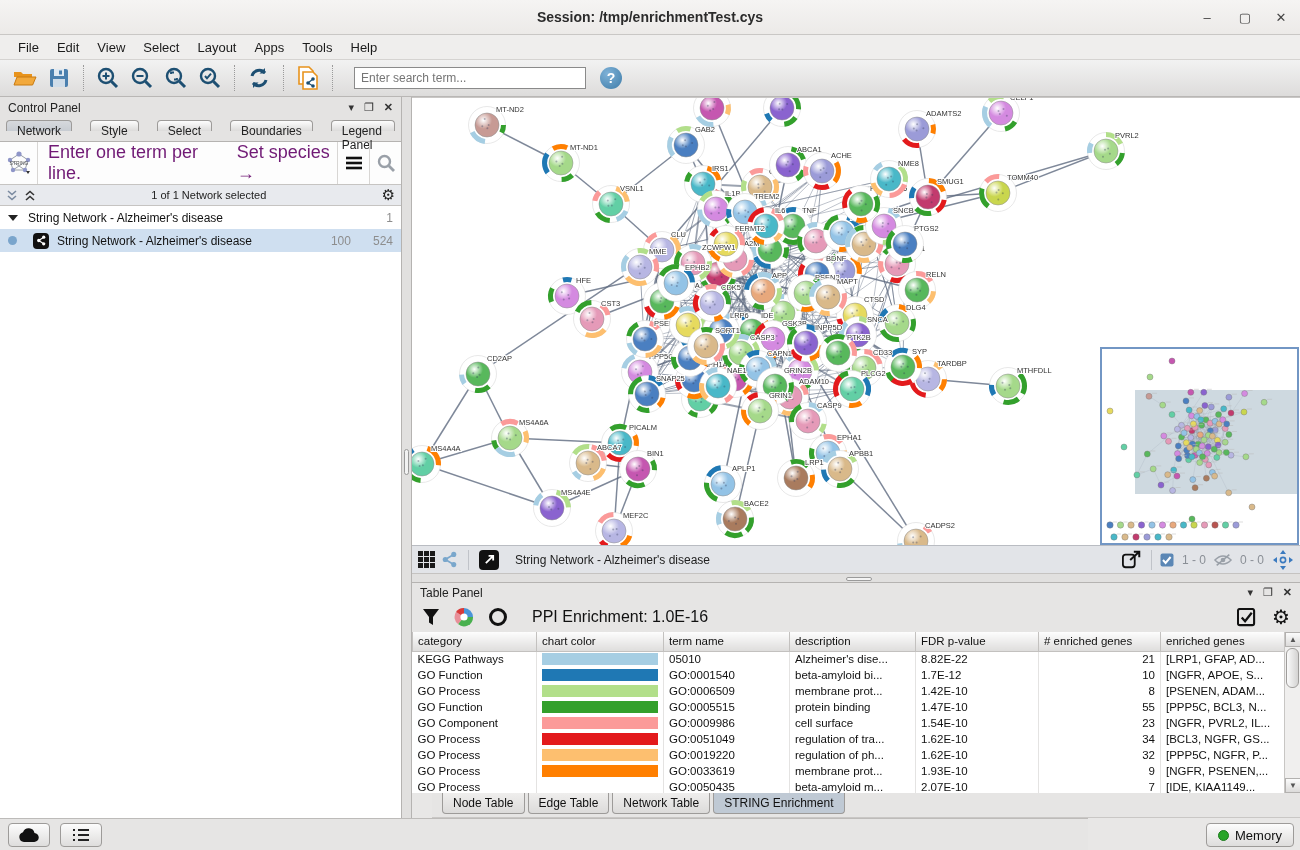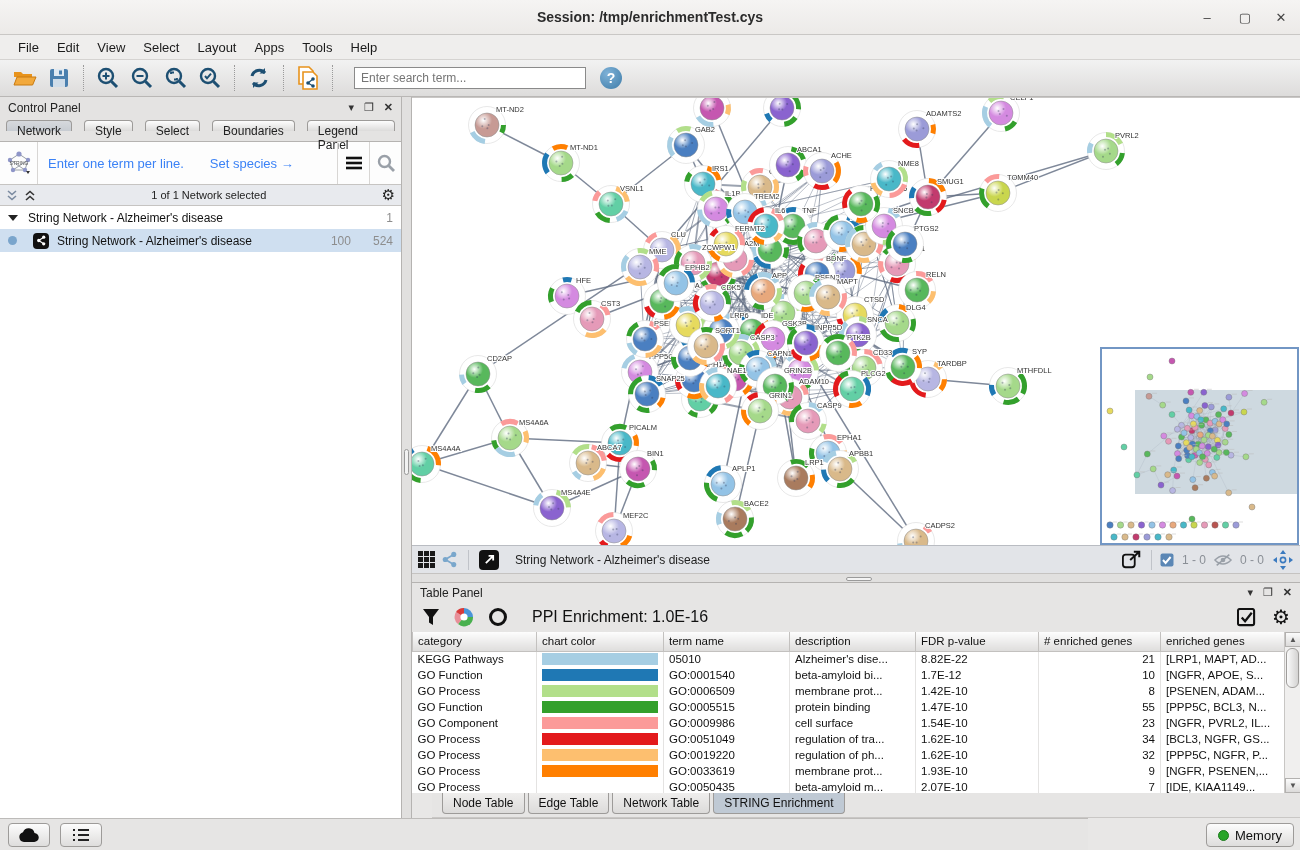--- a/index.html
+++ b/index.html
@@ -15,26 +15,26 @@
   
   #toolbar { left:0; top:60px; width:1300px; height:37px; background:linear-gradient(#f2f2f2,#dddcdb); border-bottom:1px solid #b9b7b5; display:flex; align-items:center; padding-left:8px; }
   .tb-sep { width:1px; height:26px; margin:0 7px; border-left:1px dotted #9a9a9a; }
   .tb-btn { width:30px; height:28px; display:flex; align-items:center; justify-content:center; margin:0 2px; }
   #search-input { width:232px; height:22px; border:1px solid #8a8a8a; background:#fff; font-size:12px; padding:0 6px; color:#444; margin-left:14px; }
   #help-btn { width:22px; height:22px; border-radius:50%; background:radial-gradient(circle at 35% 30%, #7fb2d8, #3e7ca8); color:#fff; font-weight:bold; font-size:14px; text-align:center; line-height:22px; margin-left:14px; }
   
   #controlpanel { left:0; top:97px; width:402px; height:721px; background:#e4e3e2; border-right:1px solid #b5b3b1; }
   #cp-header { height:21px; display:flex; align-items:center; padding:0 8px; font-size:12px; color:#222; }
   #cp-header .hdr-icons { margin-left:auto; display:flex; gap:10px; align-items:center; color:#333; font-size:11px; }
-  .cp-tabs { display:flex; padding:2px 6px 10px 6px; gap:12px; height:23px; }
+  .cp-tabs { display:flex; padding:2px 6px 10px 6px; gap:18px; height:23px; }
   .cp-tab { font-size:12px; color:#222; padding:3px 10px 2px; border:1px solid #9d9b99; border-bottom:none; border-radius:4px 4px 0 0; background:linear-gradient(#fdfdfd,#dcdbda); }
   .cp-tab.active { background:linear-gradient(#d6d9dd,#c7ccd2); font-weight:normal; }
   #string-bar { height:44px; background:#fdfdfd; border-top:1px solid #b5b3b1; border-bottom:1px solid #c6c4c2; display:flex; align-items:center; }
   #string-logo { width:38px; height:100%; display:flex; align-items:center; justify-content:center; border-right:1px solid #d8d6d4; }
-  #string-input { flex:1; display:flex; align-items:center; font-size:13px; color:#3b82f6; padding-left:10px; gap:26px; }
+  #string-input { flex:1; display:flex; align-items:center; font-size:18px; color:#701a75; padding-left:10px; gap:26px; }
   .sb-icon { width:32px; height:100%; display:flex; align-items:center; justify-content:center; border-left:1px solid #d8d6d4; }
   #net-sel-bar { height:21px; background:#e8eaee; border-bottom:1px solid #c6c4c2; display:flex; align-items:center; font-size:11px; color:#222; padding:0 6px; }
   #net-sel-text { flex:1; text-align:center; }
   #net-list { background:#fff; height:614px; border-bottom:1px solid #c6c4c2; }
   .net-row { height:23px; display:flex; align-items:center; font-size:12px; color:#111; padding:0 8px; }
   .net-row.selected { background:#cfdff0; }
   .net-count { color:#8d8d8d; margin-left:auto; }
   .tri { width:0; height:0; border-left:5px solid transparent; border-right:5px solid transparent; border-top:6px solid #222; margin-right:10px; }
   .blue-dot { width:9px; height:9px; border-radius:50%; background:#7aa5cc; margin-right:16px; }
   .app-chip { width:16px; height:16px; background:#111; border-radius:4px; margin-right:8px; display:flex; align-items:center; justify-content:center; }
@@ -2396,21 +2396,21 @@
         <tbody id="tbl-body">
           <tr>
             <td>KEGG Pathways</td>
             <td>
               <div class="swatch" style="background: rgb(166, 206, 227);"></div>
             </td>
             <td>05010</td>
             <td>Alzheimer's dise...</td>
             <td>8.82E-22</td>
             <td class="num">21</td>
-            <td>[LRP1, MAPT, AD...</td>
+            <td>[LRP1, GFAP, AD...</td>
           </tr>
           <tr>
             <td>GO Function</td>
             <td>
               <div class="swatch" style="background: rgb(31, 120, 180);"></div>
             </td>
             <td>GO:0001540</td>
             <td>beta-amyloid bi...</td>
             <td>1.7E-12</td>
             <td class="num">10</td>

